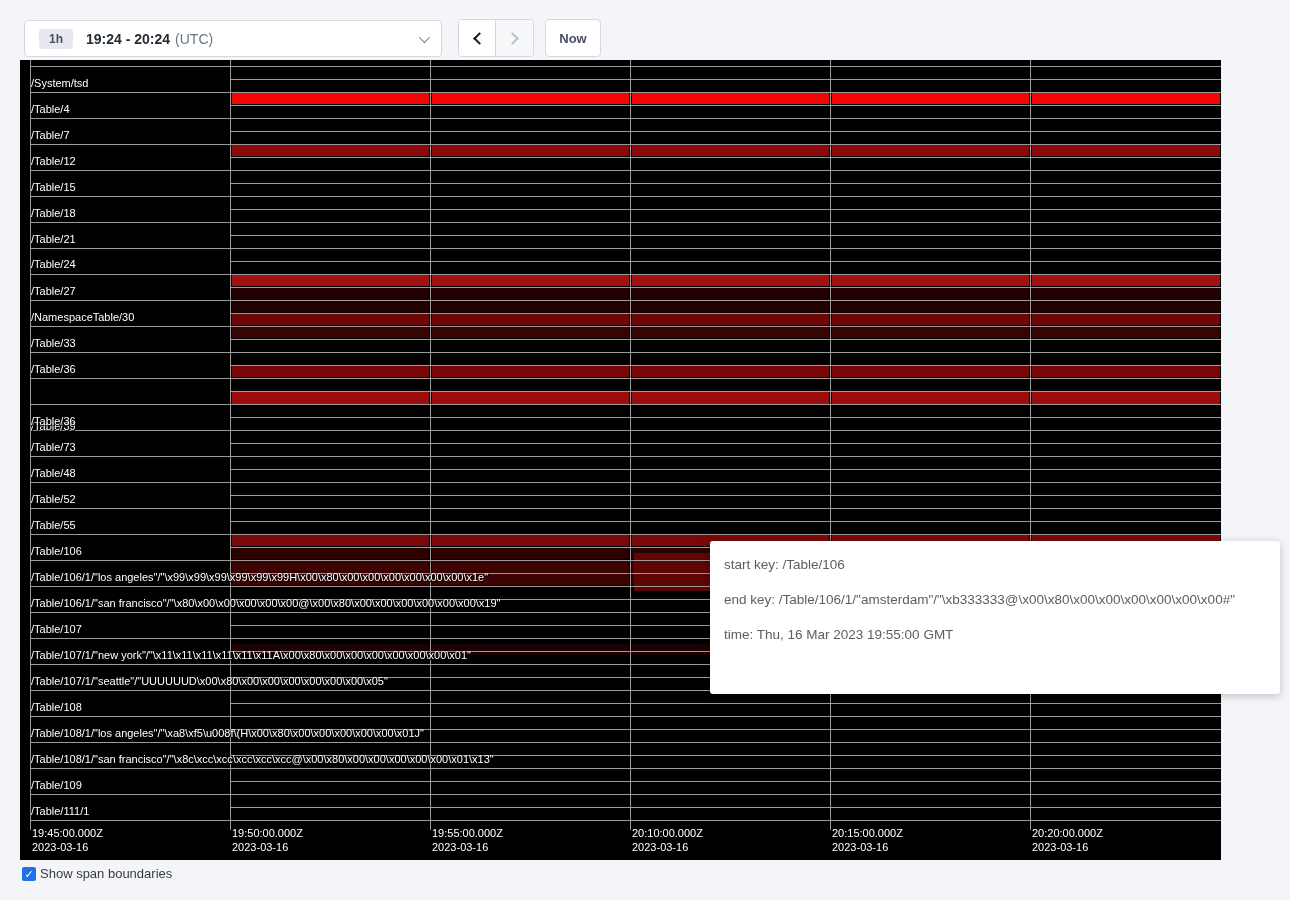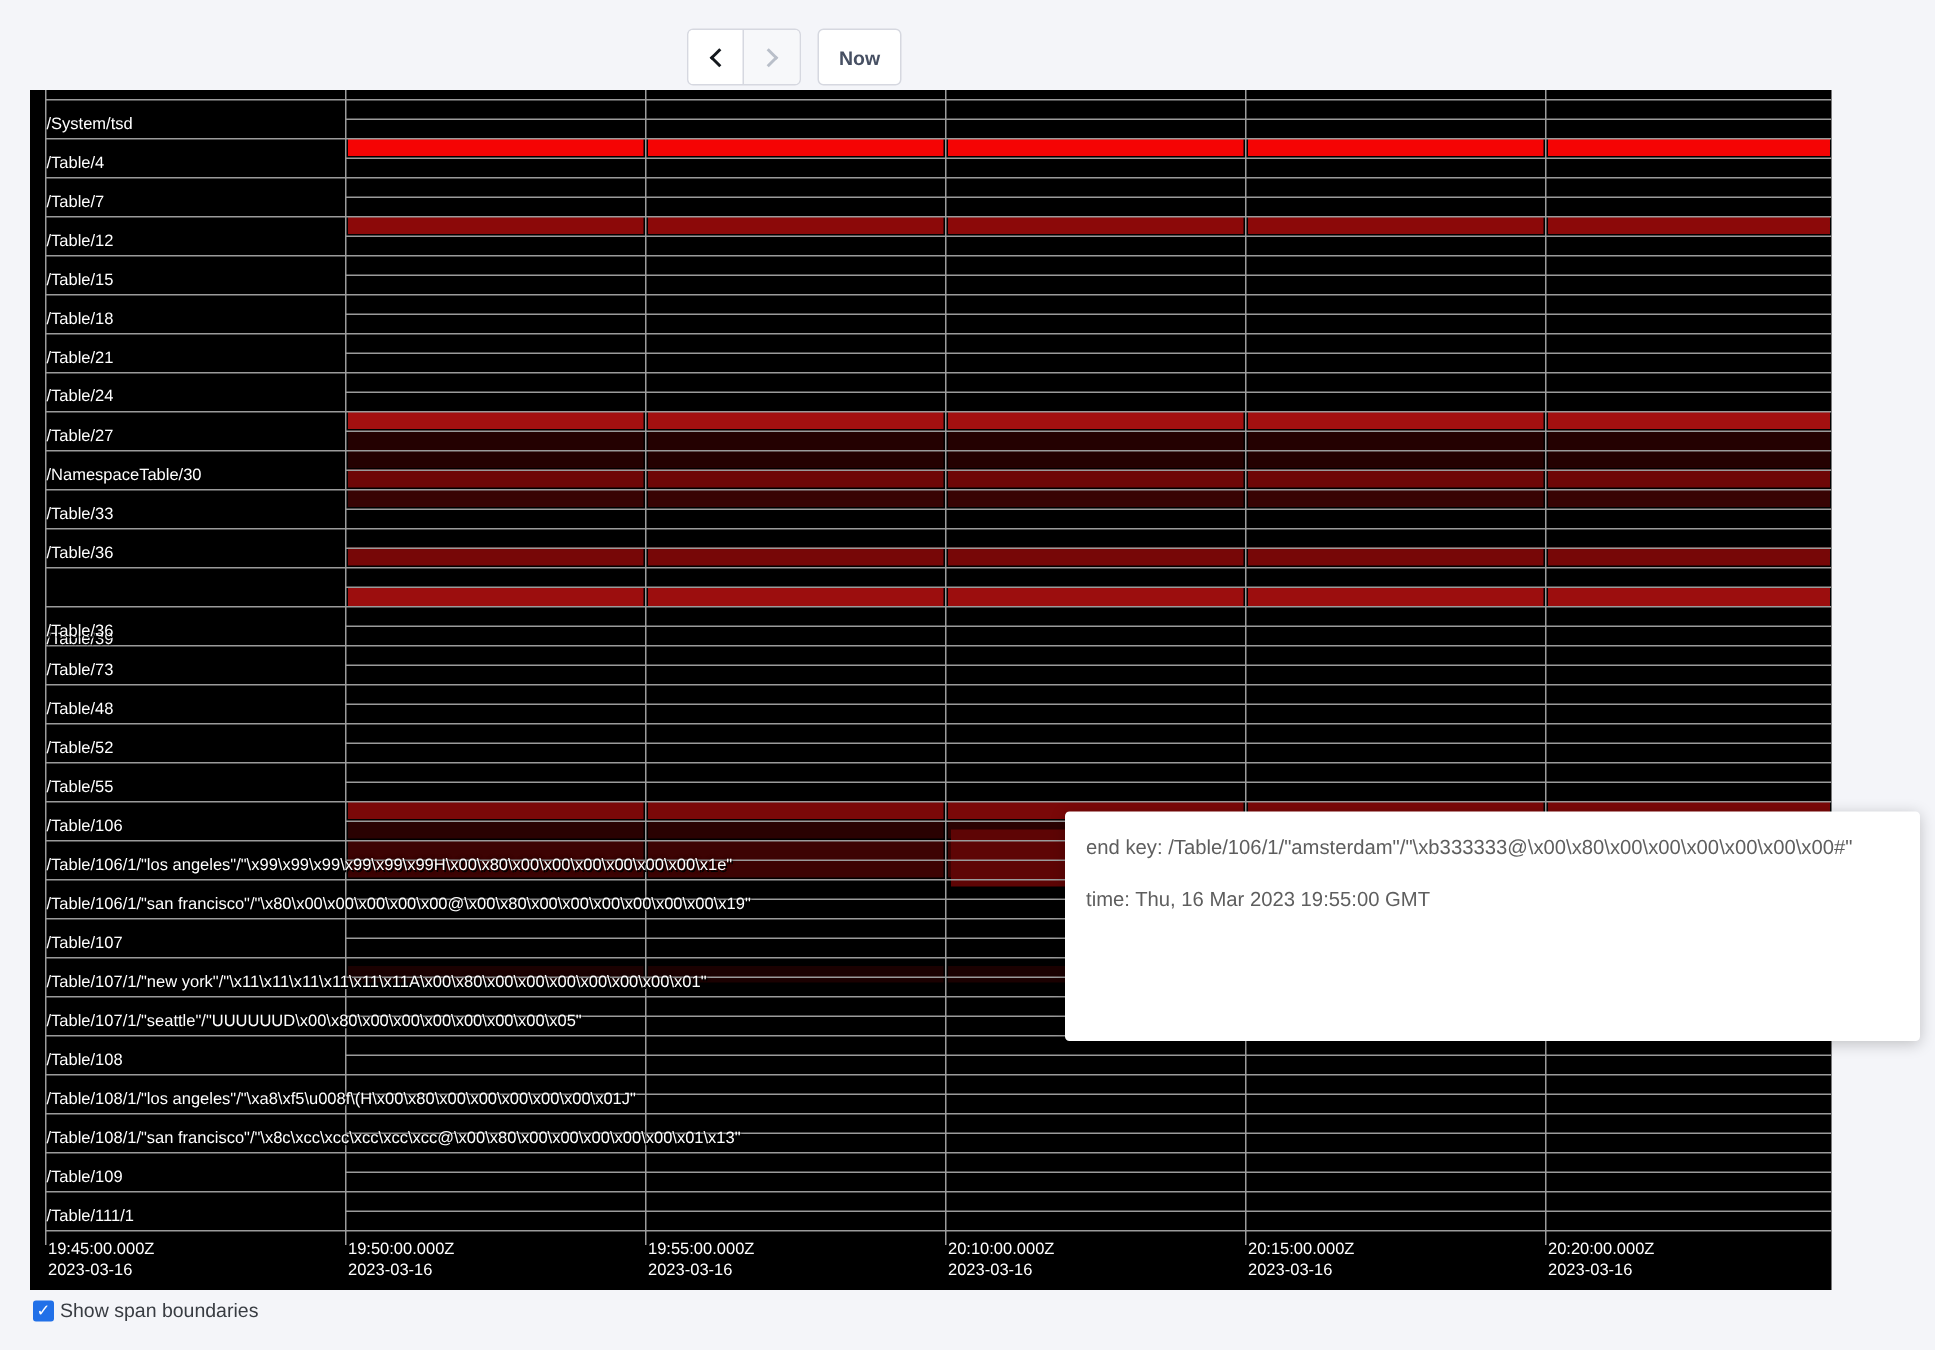--- a/index.html
+++ b/index.html
@@ -54,20 +54,26 @@
   .footer { position:absolute; left:22px; top:866px; display:flex; align-items:center; }
   .checkbox { width:14px; height:14px; background:#2170e8; border-radius:2px; color:#fff;
     font-size:11px; line-height:14px; text-align:center; cursor:pointer; }
   .footer label { font-size:13px; color:#383c42; margin-left:4px; }
 </style>
 </head>
 <body>
 
 <div class="page">
 
+  <div class="time-select">
+    <span class="badge">1h</span>
+    <span class="range">19:24 - 20:24</span>
+    <span class="tz">(UTC)</span>
+    <span class="caret"></span>
+  </div>
 
   <div class="nav-group">
     <button class="nav prev">
       <span class="chev chev-left"></span>
     </button>
     <button class="nav next">
       <span class="chev chev-right"></span>
     </button>
   </div>
 
@@ -237,20 +243,21 @@
       <div class="axis" style="left: 412px; top: 780px;">2023-03-16</div>
       <div class="axis" style="left: 612px; top: 766px;">20:10:00.000Z</div>
       <div class="axis" style="left: 612px; top: 780px;">2023-03-16</div>
       <div class="axis" style="left: 812px; top: 766px;">20:15:00.000Z</div>
       <div class="axis" style="left: 812px; top: 780px;">2023-03-16</div>
       <div class="axis" style="left: 1012px; top: 766px;">20:20:00.000Z</div>
       <div class="axis" style="left: 1012px; top: 780px;">2023-03-16</div>
     </div>
 
   <div class="tooltip">
+    <div class="tline">start key: /Table/106</div>
     <div class="tline">end key: /Table/106/1/"amsterdam"/"\xb333333@\x00\x80\x00\x00\x00\x00\x00\x00#"</div>
     <div class="tline">time: Thu, 16 Mar 2023 19:55:00 GMT</div>
   </div>
 
   <div class="footer">
     <span class="checkbox">✓</span>
     <label>Show span boundaries</label>
   </div>
 
 </div>

